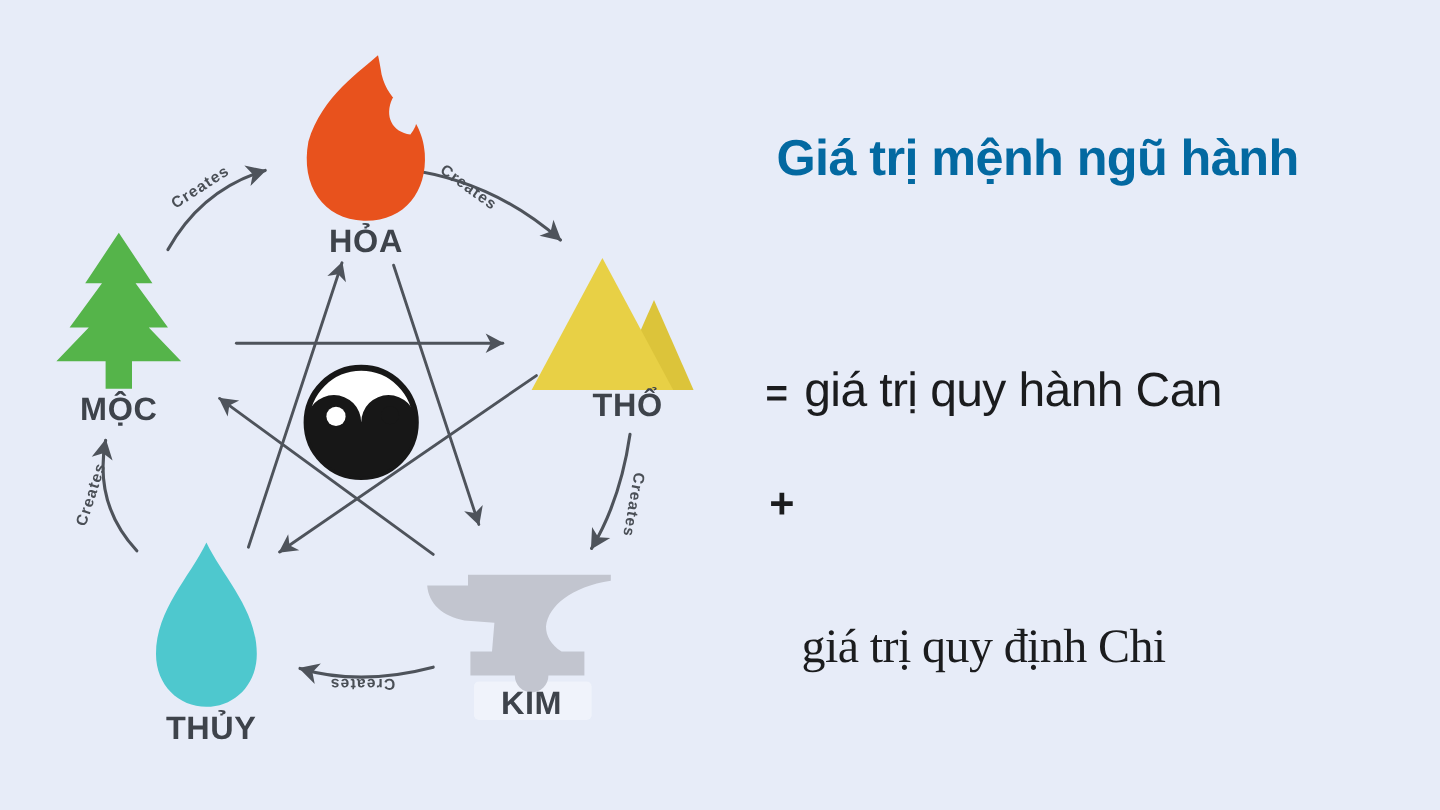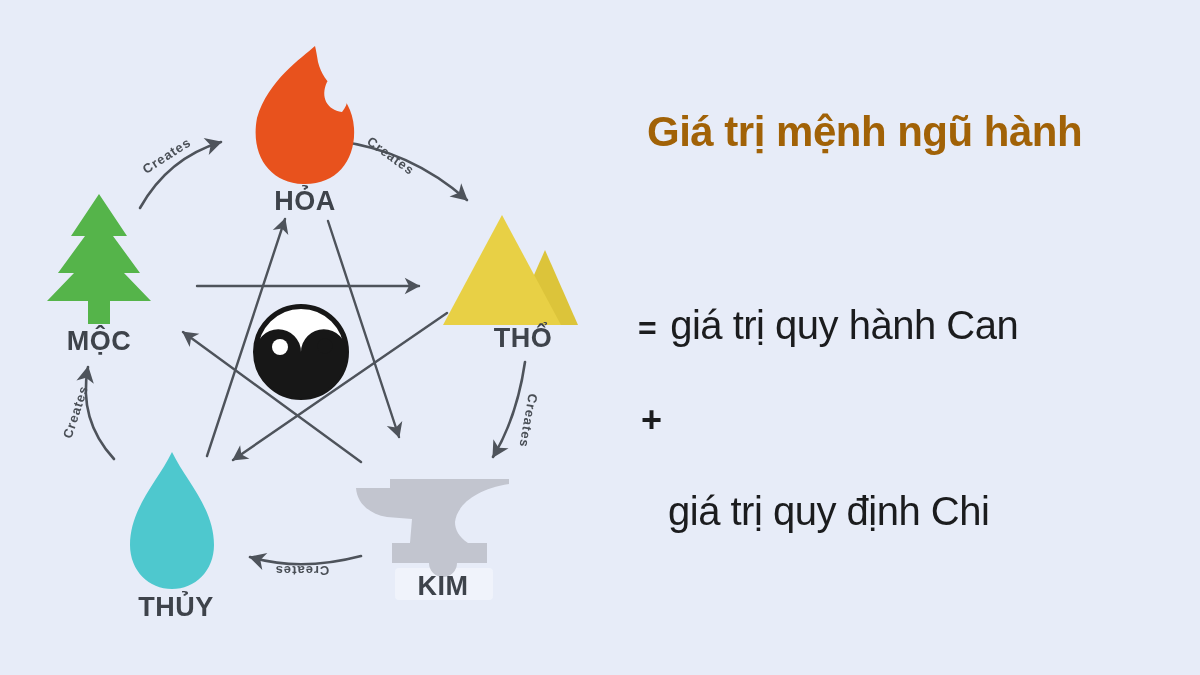--- a/index.html
+++ b/index.html
@@ -11,30 +11,30 @@
   .diagram{position:absolute;left:0;top:0;width:600px;height:675px;}
   .diagram svg{display:block;width:100%;height:100%;}
   svg text{font-family:"Liberation Sans","DejaVu Sans",sans-serif;}
   .node-label{font-size:27px;font-weight:700;fill:#3E434B;letter-spacing:.5px;text-anchor:middle;}
   .creates{font-size:13px;font-weight:700;fill:#4A4F56;letter-spacing:1px;text-anchor:middle;}
   .arc,.star{stroke:#4E535B;fill:none;stroke-linecap:round;}
   .star{stroke-width:2.4px;}
   .arc{stroke-width:2.6px;}
   .formula-title{
     position:absolute;left:647px;top:108px;
-    font-size:42px;font-weight:700;color:#a16207;letter-spacing:-.5px;white-space:nowrap;
+    font-size:42px;font-weight:700;color:#0369a1;letter-spacing:-.5px;white-space:nowrap;
   }
   .formula-row{
     position:absolute;color:#1B1C1E;font-size:40px;letter-spacing:-.5px;white-space:nowrap;
     display:flex;align-items:baseline;
   }
   .row-can{left:638px;top:303px;}
   .row-can .eq{font-size:32px;font-weight:700;margin-right:14px;}
   .plus-row{position:absolute;left:641px;top:399px;color:#1B1C1E;font-size:36px;font-weight:700;}
-  .row-chi{left:668px;top:489px;}
+  .row-chi{left:668px;top:515px;font-family:Liberation Serif, serif;}
 </style>
 </head>
 <body>
 
 <div class="canvas">
 
   <div class="diagram">
     <svg viewBox="0 0 600 675">
       <defs>
         <marker id="arw" viewBox="0 0 10 10" refX="7.5" refY="5" markerWidth="8.5" markerHeight="8.5" orient="auto-start-reverse">

